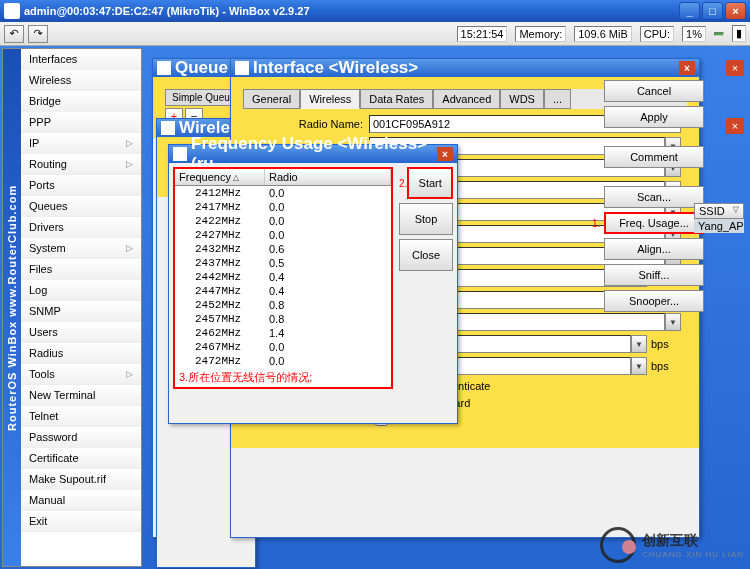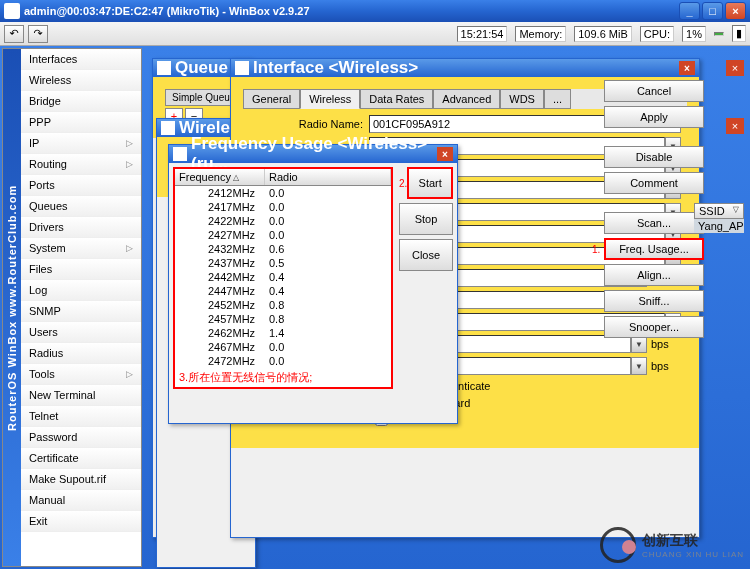--- a/index.html
+++ b/index.html
@@ -81,21 +81,21 @@
 
 .win-freq { left: 24px; top: 96px; width: 290px; height: 280px; z-index: 10; }
 .win-freq .fbody { display: flex; padding: 4px; }
 .win-freq .ftable { flex: 1; border: 2px solid red; background: #fff; }
 .win-freq .ftable .thead { display: flex; background: linear-gradient(to bottom,#fff,#ddd); border-bottom: 1px solid #888; }
 .win-freq .ftable .thead div { padding: 2px 4px; border-right: 1px solid #ccc; display:flex; align-items:center; gap:2px; }
 .win-freq .ftable .thead .c1 { width: 90px; }
 .win-freq .ftable .thead .c2 { flex: 1; }
 .win-freq .ftable .trow { display: flex; }
 .win-freq .ftable .trow div { padding: 1px 4px; }
-.win-freq .ftable .trow .c1 { width: 90px; padding-left: 33px; }
+.win-freq .ftable .trow .c1 { width: 90px; padding-left: 20px; font-family: Liberation Mono, monospace; }
 .win-freq .ftable .trow .c2 { flex: 1; }
 .win-freq .annotation { color: red; padding: 2px 4px; font-size: 11px; }
 .win-freq .fsidebtns { width: 60px; display: flex; flex-direction: column; gap: 4px; padding-left: 6px; }
 .win-freq .fsidebtns .btn { height: 32px; border: 1px solid #888; background: linear-gradient(to bottom,#fff,#ddd); display:flex;align-items:center;justify-content:center; cursor:pointer; }
 .win-freq .fsidebtns .btn.hl { border: 2px solid red; }
 .win-freq .fsidebtns .lbl { color: red; font-size: 10px; text-align:right; }
 
 .tri { font-size: 8px; color: #444; }
 
 
@@ -447,21 +447,20 @@
           <div class="btn">Stop</div>
           <div class="btn">Close</div>
         </div>
       </div>
     </div>
 
     <div class="rightbtns" id="rightbtns">
         <div class="btn">Cancel</div>
         <div class="btn">Apply</div>
         <div class="spacer"></div>
-        <div class="btn">Disable</div>
         <div class="btn">Comment</div>
         <div class="spacer"></div>
         <div class="btn">Scan...</div>
         <div style="display: flex; align-items: center; position: relative;">
           <span style="color: red; font-size: 10px; position: absolute; left: -12px;">1.</span>
           <div class="btn hl" style="flex: 1 1 0%;">Freq. Usage...</div>
         </div>
         <div class="btn">Align...</div>
         <div class="btn">Sniff...</div>
         <div class="btn">Snooper...</div>

